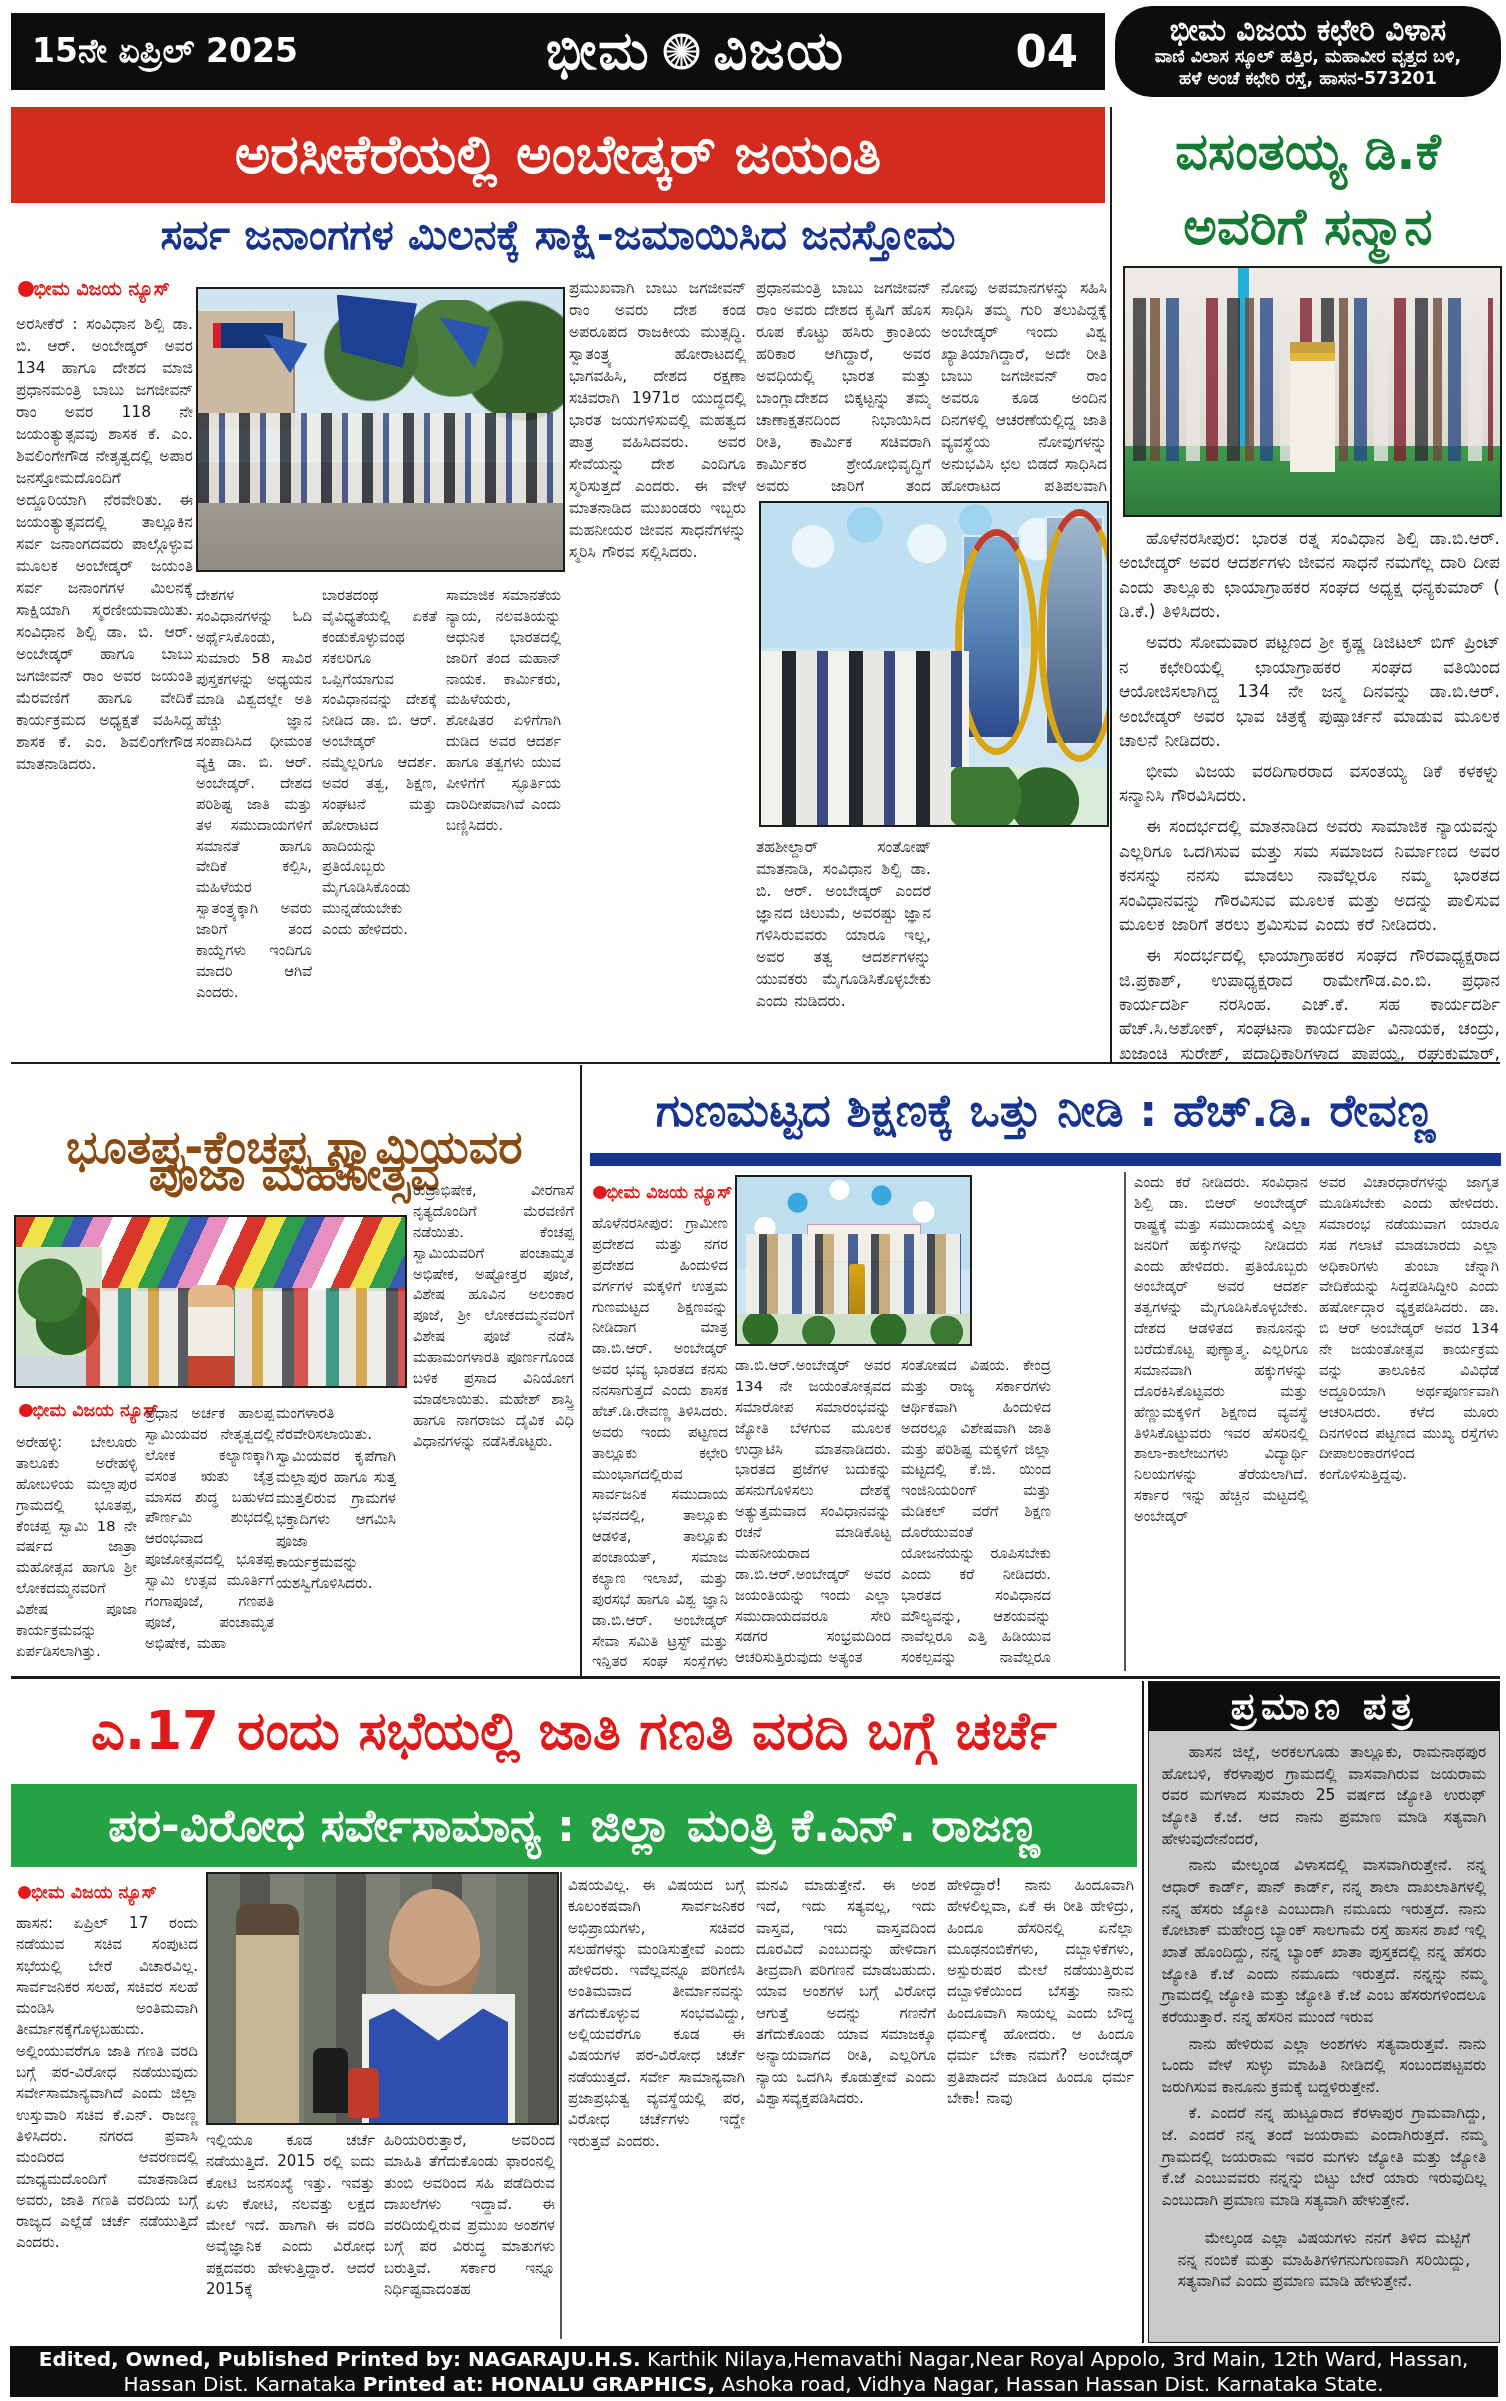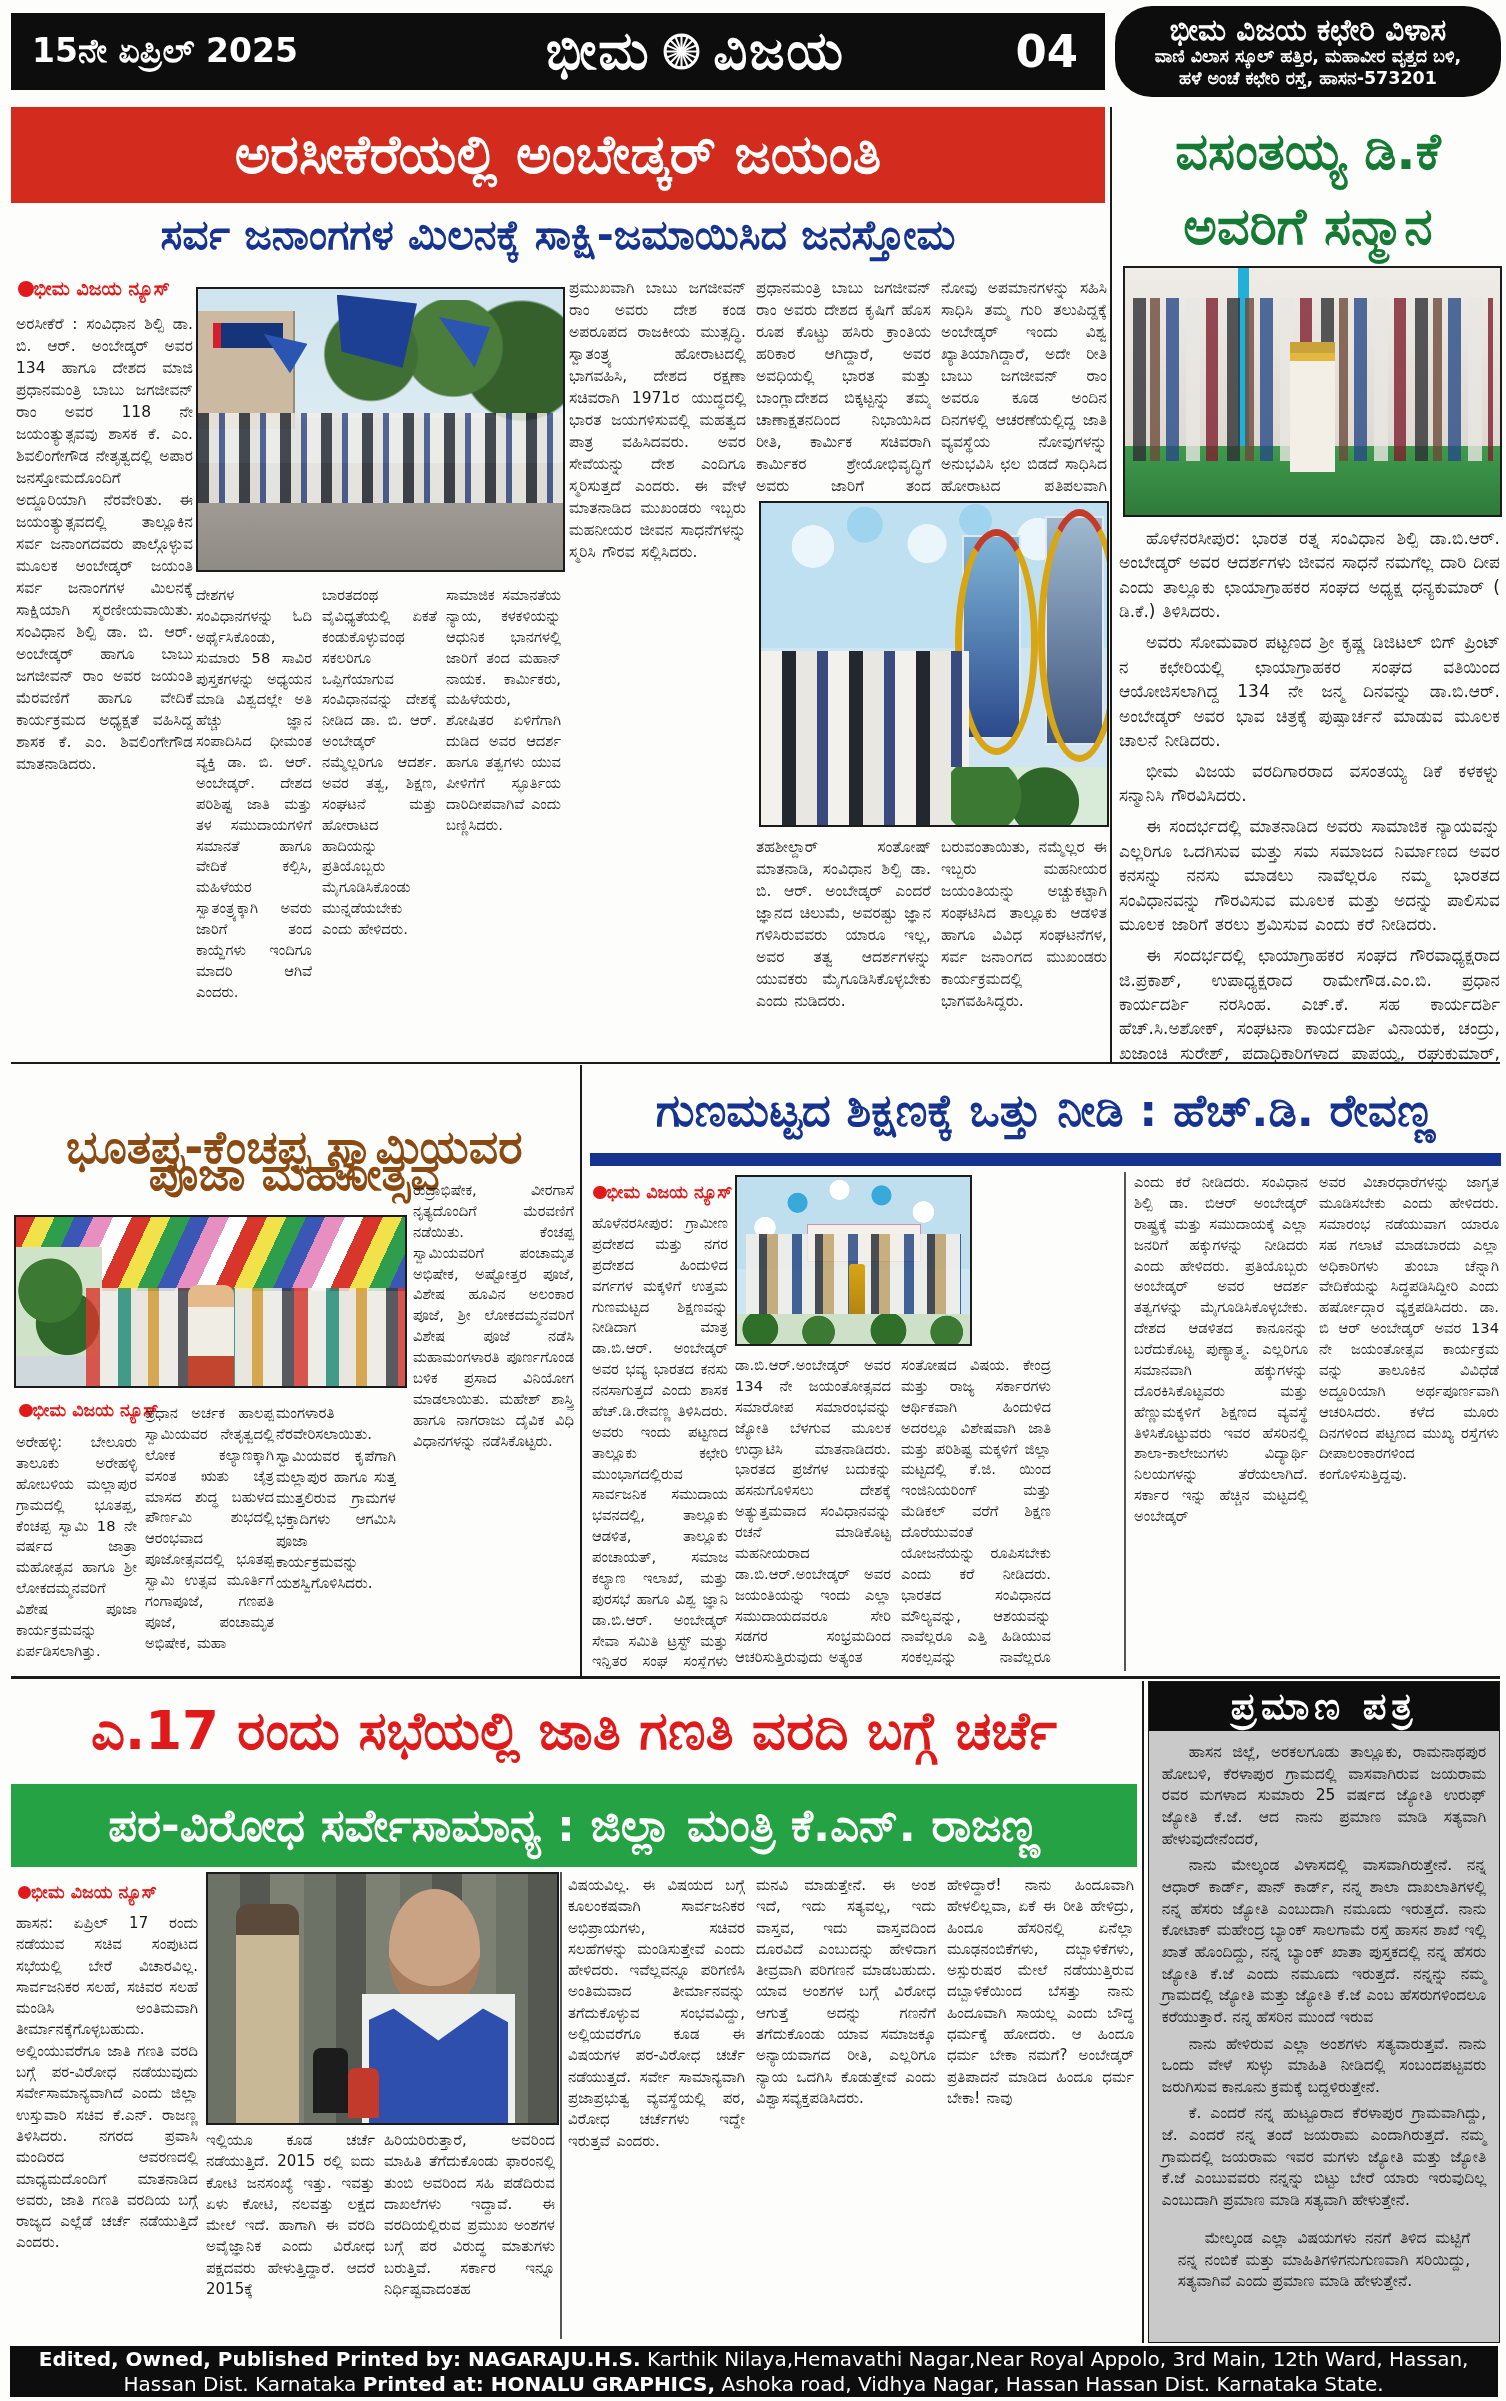--- a/index.html
+++ b/index.html
@@ -76,38 +76,37 @@
     <div class="abs" style="left:4%;top:12%;width:17%;height:9%;background:#14357a;border-left:8px solid #d41f2c;"></div>
     <div class="abs" style="left:0;top:62%;width:100%;height:38%;background:linear-gradient(#a9a49c,#8f8b85);"></div>
     <div class="abs" style="left:0;top:44%;width:100%;height:32%;background:repeating-linear-gradient(90deg,#2a2f38 0 11px,#e8e6e0 11px 21px,#3b4f86 21px 27px,#f0efe9 27px 41px);opacity:.85;"></div>
     <div class="abs" style="left:38%;top:2%;width:22%;height:26%;background:#1d3f94;clip-path:polygon(0 0,100% 12%,82% 100%,6% 78%);"></div>
     <div class="abs" style="left:66%;top:10%;width:14%;height:18%;background:#2a55b0;clip-path:polygon(0 0,100% 20%,70% 100%);"></div>
     <div class="abs" style="left:18%;top:16%;width:12%;height:14%;background:#2a55b0;clip-path:polygon(0 0,100% 25%,60% 100%);"></div>
   </div>
 
   <div class="col" style="left:196px;top:585px;width:116px;height:475px;font-size:14.7px;">ದೇಶಗಳ ಸಂವಿಧಾನಗಳನ್ನು ಓದಿ ಅರ್ಥೈಸಿಕೊಂಡು, ಸುಮಾರು 58 ಸಾವಿರ ಪುಸ್ತಕಗಳನ್ನು ಅಧ್ಯಯನ ಮಾಡಿ ವಿಶ್ವದಲ್ಲೇ ಅತಿ ಹೆಚ್ಚು ಜ್ಞಾನ ಸಂಪಾದಿಸಿದ ಧೀಮಂತ ವ್ಯಕ್ತಿ ಡಾ. ಬಿ. ಆರ್. ಅಂಬೇಡ್ಕರ್. ದೇಶದ ಪರಿಶಿಷ್ಟ ಜಾತಿ ಮತ್ತು ತಳ ಸಮುದಾಯಗಳಿಗೆ ಸಮಾನತೆ ಹಾಗೂ ವೇದಿಕೆ ಕಲ್ಪಿಸಿ, ಮಹಿಳೆಯರ ಸ್ವಾತಂತ್ರ್ಯಕ್ಕಾಗಿ ಅವರು ಜಾರಿಗೆ ತಂದ ಕಾಯ್ದೆಗಳು ಇಂದಿಗೂ ಮಾದರಿ ಆಗಿವೆ ಎಂದರು.</div>
   <div class="col" style="left:322px;top:585px;width:115px;height:475px;font-size:14.7px;">ಬಾರತದಂಥ ವೈವಿಧ್ಯತೆಯಲ್ಲಿ ಏಕತೆ ಕಂಡುಕೊಳ್ಳುವಂಥ ಸಕಲರಿಗೂ ಒಪ್ಪಿಗೆಯಾಗುವ ಸಂವಿಧಾನವನ್ನು ದೇಶಕ್ಕೆ ನೀಡಿದ ಡಾ. ಬಿ. ಆರ್. ಅಂಬೇಡ್ಕರ್ ನಮ್ಮೆಲ್ಲರಿಗೂ ಆದರ್ಶ. ಅವರ ತತ್ವ, ಶಿಕ್ಷಣ, ಸಂಘಟನೆ ಮತ್ತು ಹೋರಾಟದ ಹಾದಿಯನ್ನು ಪ್ರತಿಯೊಬ್ಬರು ಮೈಗೂಡಿಸಿಕೊಂಡು ಮುನ್ನಡೆಯಬೇಕು ಎಂದು ಹೇಳಿದರು.</div>
-  <div class="col" style="left:446px;top:585px;width:115px;height:475px;font-size:14.7px;">ಸಾಮಾಜಿಕ ಸಮಾನತೆಯ ನ್ಯಾಯ, ಕಳಕಳಿಯನ್ನು ಆಧುನಿಕ ಭಾನಗಳಲ್ಲಿ ಜಾರಿಗೆ ತಂದ ಮಹಾನ್ ನಾಯಕ. ಕಾರ್ಮಿಕರು, ಮಹಿಳೆಯರು, ಶೋಷಿತರ ಏಳಿಗೆಗಾಗಿ ದುಡಿದ ಅವರ ಆದರ್ಶ ಹಾಗೂ ತತ್ವಗಳು ಯುವ ಪೀಳಿಗೆಗೆ ಸ್ಫೂರ್ತಿಯ ದಾರಿದೀಪವಾಗಿವೆ ಎಂದು ಬಣ್ಣಿಸಿದರು.</div>
+  <div class="col" style="left:446px;top:585px;width:115px;height:475px;font-size:14.7px;">ಸಾಮಾಜಿಕ ಸಮಾನತೆಯ ನ್ಯಾಯ, ನಲವತಿಯನ್ನು ಆಧುನಿಕ ಭಾರತದಲ್ಲಿ ಜಾರಿಗೆ ತಂದ ಮಹಾನ್ ನಾಯಕ. ಕಾರ್ಮಿಕರು, ಮಹಿಳೆಯರು, ಶೋಷಿತರ ಏಳಿಗೆಗಾಗಿ ದುಡಿದ ಅವರ ಆದರ್ಶ ಹಾಗೂ ತತ್ವಗಳು ಯುವ ಪೀಳಿಗೆಗೆ ಸ್ಫೂರ್ತಿಯ ದಾರಿದೀಪವಾಗಿವೆ ಎಂದು ಬಣ್ಣಿಸಿದರು.</div>
 
   <div class="col" style="left:569px;top:277px;width:177px;height:783px;font-size:15.5px;">ಪ್ರಮುಖವಾಗಿ ಬಾಬು ಜಗಜೀವನ್ ರಾಂ ಅವರು ದೇಶ ಕಂಡ ಅಪರೂಪದ ರಾಜಕೀಯ ಮುತ್ಸದ್ಧಿ. ಸ್ವಾತಂತ್ರ್ಯ ಹೋರಾಟದಲ್ಲಿ ಭಾಗವಹಿಸಿ, ದೇಶದ ರಕ್ಷಣಾ ಸಚಿವರಾಗಿ 1971ರ ಯುದ್ಧದಲ್ಲಿ ಭಾರತ ಜಯಗಳಿಸುವಲ್ಲಿ ಮಹತ್ವದ ಪಾತ್ರ ವಹಿಸಿದವರು. ಅವರ ಸೇವೆಯನ್ನು ದೇಶ ಎಂದಿಗೂ ಸ್ಮರಿಸುತ್ತದೆ ಎಂದರು. ಈ ವೇಳೆ ಮಾತನಾಡಿದ ಮುಖಂಡರು ಇಬ್ಬರು ಮಹನೀಯರ ಜೀವನ ಸಾಧನೆಗಳನ್ನು ಸ್ಮರಿಸಿ ಗೌರವ ಸಲ್ಲಿಸಿದರು.</div>
   <div class="col" style="left:756px;top:277px;width:175px;height:214px;font-size:15.5px;">ಪ್ರಧಾನಮಂತ್ರಿ ಬಾಬು ಜಗಜೀವನ್ ರಾಂ ಅವರು ದೇಶದ ಕೃಷಿಗೆ ಹೊಸ ರೂಪ ಕೊಟ್ಟು ಹಸಿರು ಕ್ರಾಂತಿಯ ಹರಿಕಾರ ಆಗಿದ್ದಾರೆ, ಅವರ ಅವಧಿಯಲ್ಲಿ ಭಾರತ ಮತ್ತು ಬಾಂಗ್ಲಾದೇಶದ ಬಿಕ್ಕಟ್ಟನ್ನು ತಮ್ಮ ಚಾಣಾಕ್ಷತನದಿಂದ ನಿಭಾಯಿಸಿದ ರೀತಿ, ಕಾರ್ಮಿಕ ಸಚಿವರಾಗಿ ಕಾರ್ಮಿಕರ ಶ್ರೇಯೋಭಿವೃದ್ಧಿಗೆ ಅವರು ಜಾರಿಗೆ ತಂದ ಯೋಜನೆಗಳನ್ನು ಯಾರೂ ಮರೆಯುವಂತ್ತಿಲ್ಲ ಎಂದರು.</div>
   <div class="col" style="left:941px;top:277px;width:166px;height:214px;font-size:15.5px;">ನೋವು ಅಪಮಾನಗಳನ್ನು ಸಹಿಸಿ ಸಾಧಿಸಿ ತಮ್ಮ ಗುರಿ ತಲುಪಿದ್ದಕ್ಕೆ ಅಂಬೇಡ್ಕರ್ ಇಂದು ವಿಶ್ವ ಖ್ಯಾತಿಯಾಗಿದ್ದಾರೆ, ಅದೇ ರೀತಿ ಬಾಬು ಜಗಜೀವನ್ ರಾಂ ಅವರೂ ಕೂಡ ಅಂದಿನ ದಿನಗಳಲ್ಲಿ ಆಚರಣೆಯಲ್ಲಿದ್ದ ಜಾತಿ ವ್ಯವಸ್ಥೆಯ ನೋವುಗಳನ್ನು ಅನುಭವಿಸಿ ಛಲ ಬಿಡದೆ ಸಾಧಿಸಿದ ಹೋರಾಟದ ಪ್ರತಿಫಲವಾಗಿ ಅವರು ದೇಶದ ಉಪ ಪ್ರಧಾನಮಂತ್ರಿ ಹುದ್ದೆಗೇರಿದರು.</div>
 
   <div class="photo" style="left:759px;top:501px;width:346px;height:322px;background:#cfe6f2;">
     <div class="abs" style="left:0;top:0;width:100%;height:45%;background:radial-gradient(circle at 15% 30%,#eaf6fb 0 21px,transparent 21.5px),radial-gradient(circle at 30% 15%,#9fd4ef 0 17.5px,transparent 18.3px),radial-gradient(circle at 48% 28%,#eaf6fb 0 19px,transparent 20px),radial-gradient(circle at 62% 12%,#9fd4ef 0 16px,transparent 16.7px),radial-gradient(circle at 80% 25%,#eaf6fb 0 21px,transparent 21.5px),#bfe0f0;"></div>
     <div class="abs" style="left:58%;top:10%;width:16%;height:62%;background:linear-gradient(#7fb4d8,#2b4a8c);border:2.4px solid #dfe8ee;"></div>
     <div class="abs" style="left:82%;top:4%;width:16%;height:70%;background:linear-gradient(#9fb9cf,#41577f);border:2.4px solid #dfe8ee;"></div>
     <div class="abs" style="left:56%;top:8%;width:20%;height:66%;border:7.2px solid #d8a514;border-top-color:#c43b2a;border-radius:50%;background:transparent;"></div>
     <div class="abs" style="left:80%;top:2%;width:20%;height:74%;border:7.2px solid #d8a514;border-top-color:#c43b2a;border-radius:50%;"></div>
     <div class="abs" style="left:0;top:46%;width:60%;height:54%;background:repeating-linear-gradient(90deg,#f2f1ec 0 21px,#23282f 21px 35px,#e8e7e1 35px 56px,#394b7e 56px 67px);"></div>
     <div class="abs" style="left:55%;top:82%;width:45%;height:18%;background:radial-gradient(circle at 20% 50%,#3c7a33 0 30%,transparent 31%),radial-gradient(circle at 60% 60%,#2f6629 0 34%,transparent 35%),#d8ead8;"></div>
   </div>
 
   <div class="col" style="left:756px;top:836px;width:175px;height:225px;font-size:15.5px;">ತಹಶೀಲ್ದಾರ್ ಸಂತೋಷ್ ಮಾತನಾಡಿ, ಸಂವಿಧಾನ ಶಿಲ್ಪಿ ಡಾ. ಬಿ. ಆರ್. ಅಂಬೇಡ್ಕರ್ ಎಂದರೆ ಜ್ಞಾನದ ಚಿಲುಮೆ, ಅವರಷ್ಟು ಜ್ಞಾನ ಗಳಿಸಿರುವವರು ಯಾರೂ ಇಲ್ಲ, ಅವರ ತತ್ವ ಆದರ್ಶಗಳನ್ನು ಯುವಕರು ಮೈಗೂಡಿಸಿಕೊಳ್ಳಬೇಕು ಎಂದು ನುಡಿದರು.</div>
-  <div class="col" style="left:941px;top:836px;width:166px;height:225px;font-size:15.5px;">ಬರುವಂತಾಯಿತು, ನಮ್ಮೆಲ್ಲರ ಈ ಇಬ್ಬರು ಮಹನೀಯರ ಜಯಂತಿಯನ್ನು ಅಚ್ಚುಕಟ್ಟಾಗಿ ಸಂಘಟಿಸಿದ ತಾಲ್ಲೂಕು ಆಡಳಿತ ಹಾಗೂ ವಿವಿಧ ಸಂಘಟನೆಗಳ, ಸರ್ವ ಜನಾ೦ಗದ ಮುಖಂಡರು ಕಾರ್ಯಕ್ರಮದಲ್ಲಿ ಭಾಗವಹಿಸಿದ್ದರು.</div>
 
   <div class="abs hl-center" style="left:1116px;top:116px;width:384px;height:72px;">
     <span style="color:#157a33;font-size:51px;font-weight:bold;">ವಸಂತಯ್ಯ ಡಿ.ಕೆ</span>
   </div>
   <div class="abs hl-center" style="left:1116px;top:191px;width:384px;height:72px;">
     <span style="color:#157a33;font-size:51px;font-weight:bold;">ಅವರಿಗೆ ಸನ್ಮಾನ</span>
   </div>
 
   <div class="photo" style="left:1123px;top:266px;width:375px;height:247px;background:#e8e4de;">
     <div class="abs" style="left:0;top:0;width:100%;height:75%;background:linear-gradient(#efece7,#ddd8d0);"></div>

